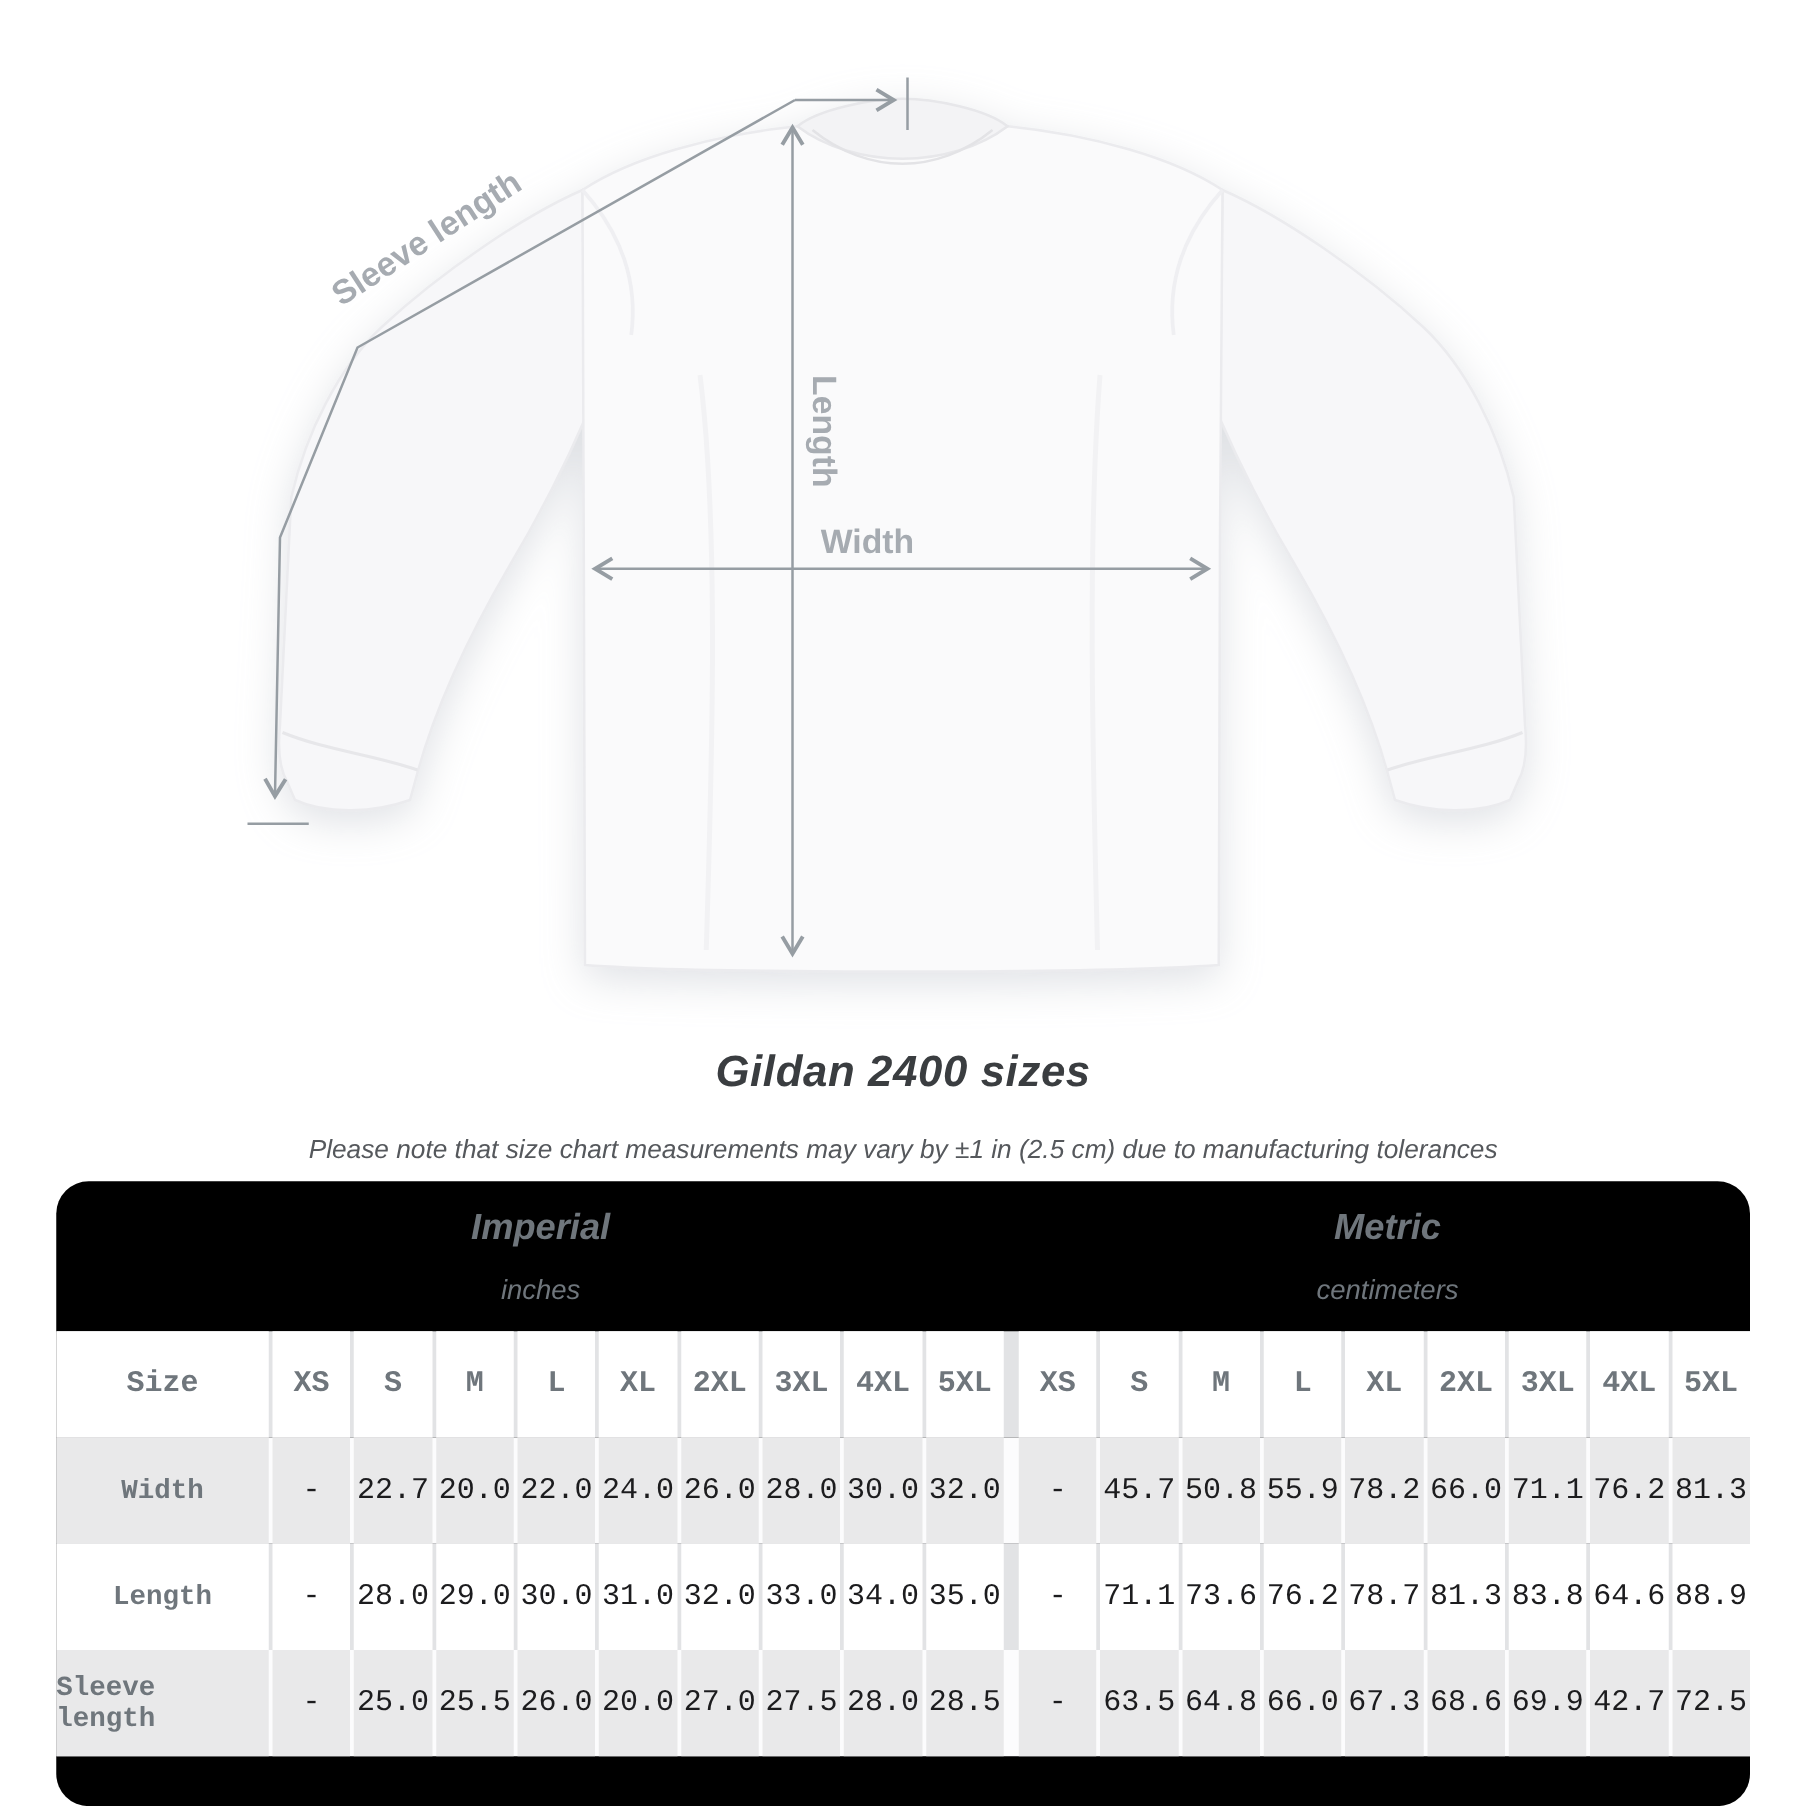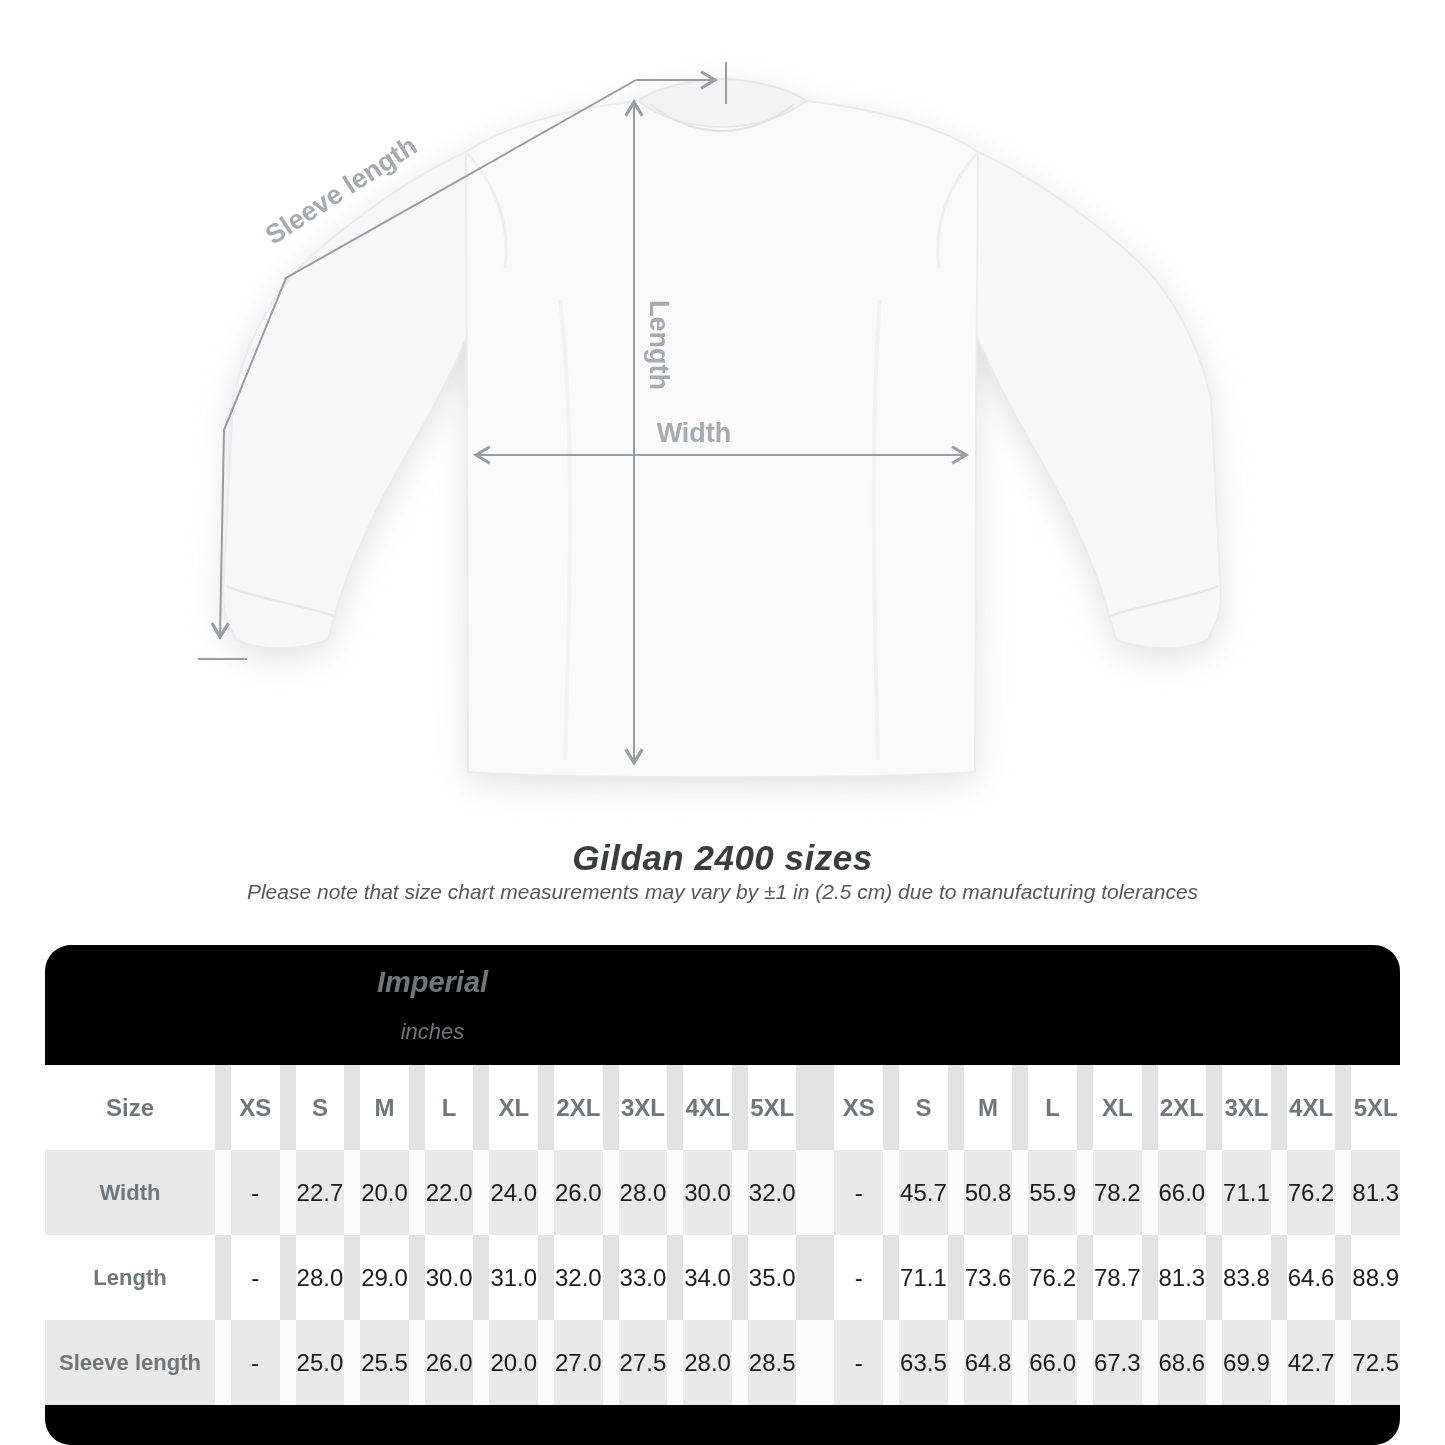--- a/index.html
+++ b/index.html
@@ -5,34 +5,34 @@
   html,body{margin:0;padding:0;background:#fff;}
   .canvas{
     position:relative;width:1445px;height:1445px;background:#ffffff;overflow:hidden;
     font-family:"Liberation Sans", sans-serif;
   }
   
   .diagram{position:absolute;left:0;top:0;width:1445px;height:830px;}
   
   .title-block{position:absolute;left:0;top:838px;width:1445px;text-align:center;}
   .chart-title{font-size:35px;font-weight:bold;color:#3a3d40;letter-spacing:.5px;font-style:italic;}
-  .chart-note{margin-top:2px;font-size:21px;font-style:italic;color:#55585c;}
+  .chart-note{margin-top:30px;font-size:21px;font-style:italic;color:#55585c;}
   
   .size-table{
     position:absolute;left:45px;top:945px;width:1355px;height:500px;
     background:#000000;border-radius:26px;overflow:hidden;
   }
   .unit-band{display:grid;grid-template-columns:775px 1fr;height:120px;}
   .unit{display:flex;flex-direction:column;align-items:center;justify-content:center;color:#6f767c;}
   .unit-name{font-size:29px;font-weight:bold;font-style:italic;}
   .unit-sub{font-size:22px;font-style:italic;margin-top:20px;}
   .trow{
     display:grid;
     grid-template-columns:170px repeat(9,1fr) 6px repeat(9,1fr);
-    column-gap:16px;height:85px;
+    column-gap:3px;height:85px;font-family:Liberation Mono, monospace;
   }
   .trow.light{background:#e2e3e5;}       
   .trow.light .cell{background:#ffffff;}
   .trow.dark{background:#fcfcfd;}        
   .trow.dark .cell{background:#e9e9ea;}
   .cell{display:flex;align-items:center;justify-content:center;}
   .cell.head{font-size:24px;font-weight:bold;color:#6f767c;}
   .cell.rowlabel{font-size:22px;font-weight:bold;color:#6f767c;}
   .cell.val{font-size:24px;color:#1c1c1e;}
   .spacer{background:transparent;}
@@ -103,20 +103,24 @@
     <div class="chart-title">Gildan 2400 sizes</div>
     <div class="chart-note">Please note that size chart measurements may vary by ±1 in (2.5 cm) due to manufacturing tolerances</div>
   </div>
 
   <div class="size-table">
 
     <div class="unit-band">
       <div class="unit">
         <div class="unit-name">Imperial</div>
         <div class="unit-sub">inches</div>
+      </div>
+      <div class="unit">
+        <div class="unit-name">Metric</div>
+        <div class="unit-sub">centimeters</div>
       </div>
     </div>
 
     <div class="trow light">
       <div class="cell head">Size</div>
       <div class="cell head">XS</div>
       <div class="cell head">S</div>
       <div class="cell head">M</div>
       <div class="cell head">L</div>
       <div class="cell head">XL</div>

